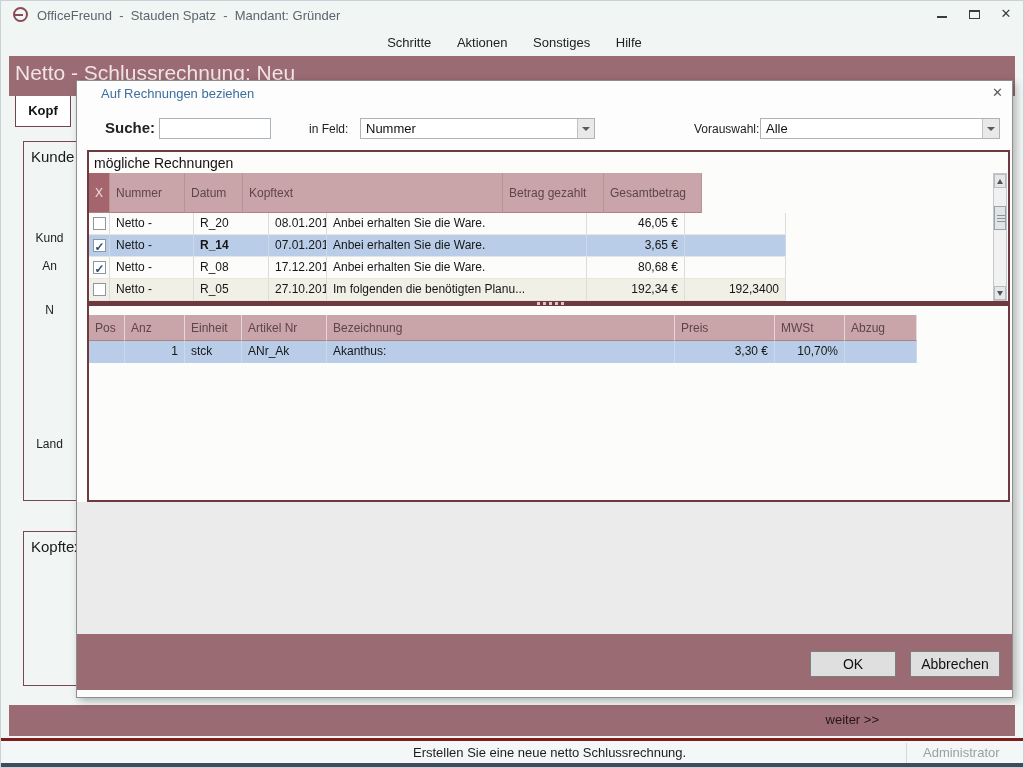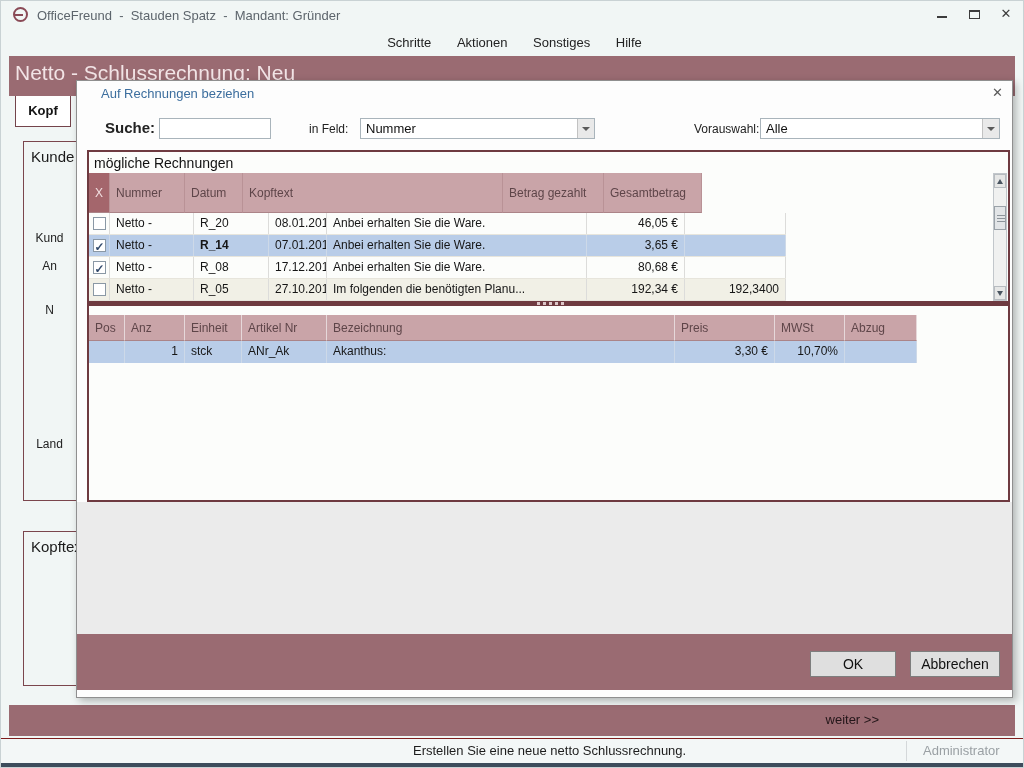--- a/index.html
+++ b/index.html
@@ -96,21 +96,21 @@
   
   .dlg-lower { position:absolute; left:0; right:0; top:421px; height:132px; background:#ebebeb; }
   .dlg-footer { position:absolute; left:0; right:0; top:553px; height:56px; background:var(--accent-mauve); }
   .btn { position:absolute; top:17px; height:26px; background:#dfdfdf; border:1px solid #7e7e7e; font-family:"Liberation Sans",sans-serif; font-size:14px; color:#111; text-align:center; line-height:24px; cursor:default; }
   .btn-ok { left:733px; width:86px; }
   .btn-cancel { left:833px; width:90px; }
 
   
   .weiter-bar { position:absolute; left:8px; right:8px; top:704px; height:31px; background:var(--accent-mauve); }
   .weiter-btn { position:absolute; right:136px; top:7px; font-size:13px; color:#231619; cursor:default; }
-  .statusbar { position:absolute; left:0; right:0; top:737px; height:25px; background:#f3f7f7; border-top:1px solid #7f1d1d; }
+  .statusbar { position:absolute; left:0; right:0; top:737px; height:25px; background:#f3f7f7; border-top:3px solid #7f1d1d; }
   .status-text { position:absolute; left:412px; top:4px; font-size:13px; color:#1d1d1d; }
   .status-sep { position:absolute; left:905px; top:2px; width:1px; height:20px; background:#d4d8da; }
   .status-user { position:absolute; left:922px; top:4px; font-size:13px; color:#9aa0a4; }
   .bottom-strip { position:absolute; left:0; right:0; top:762px; height:5px; background:var(--bottom-bar-dark); }
 </style>
 </head>
 <body>
 
 <div class="screen">
 

